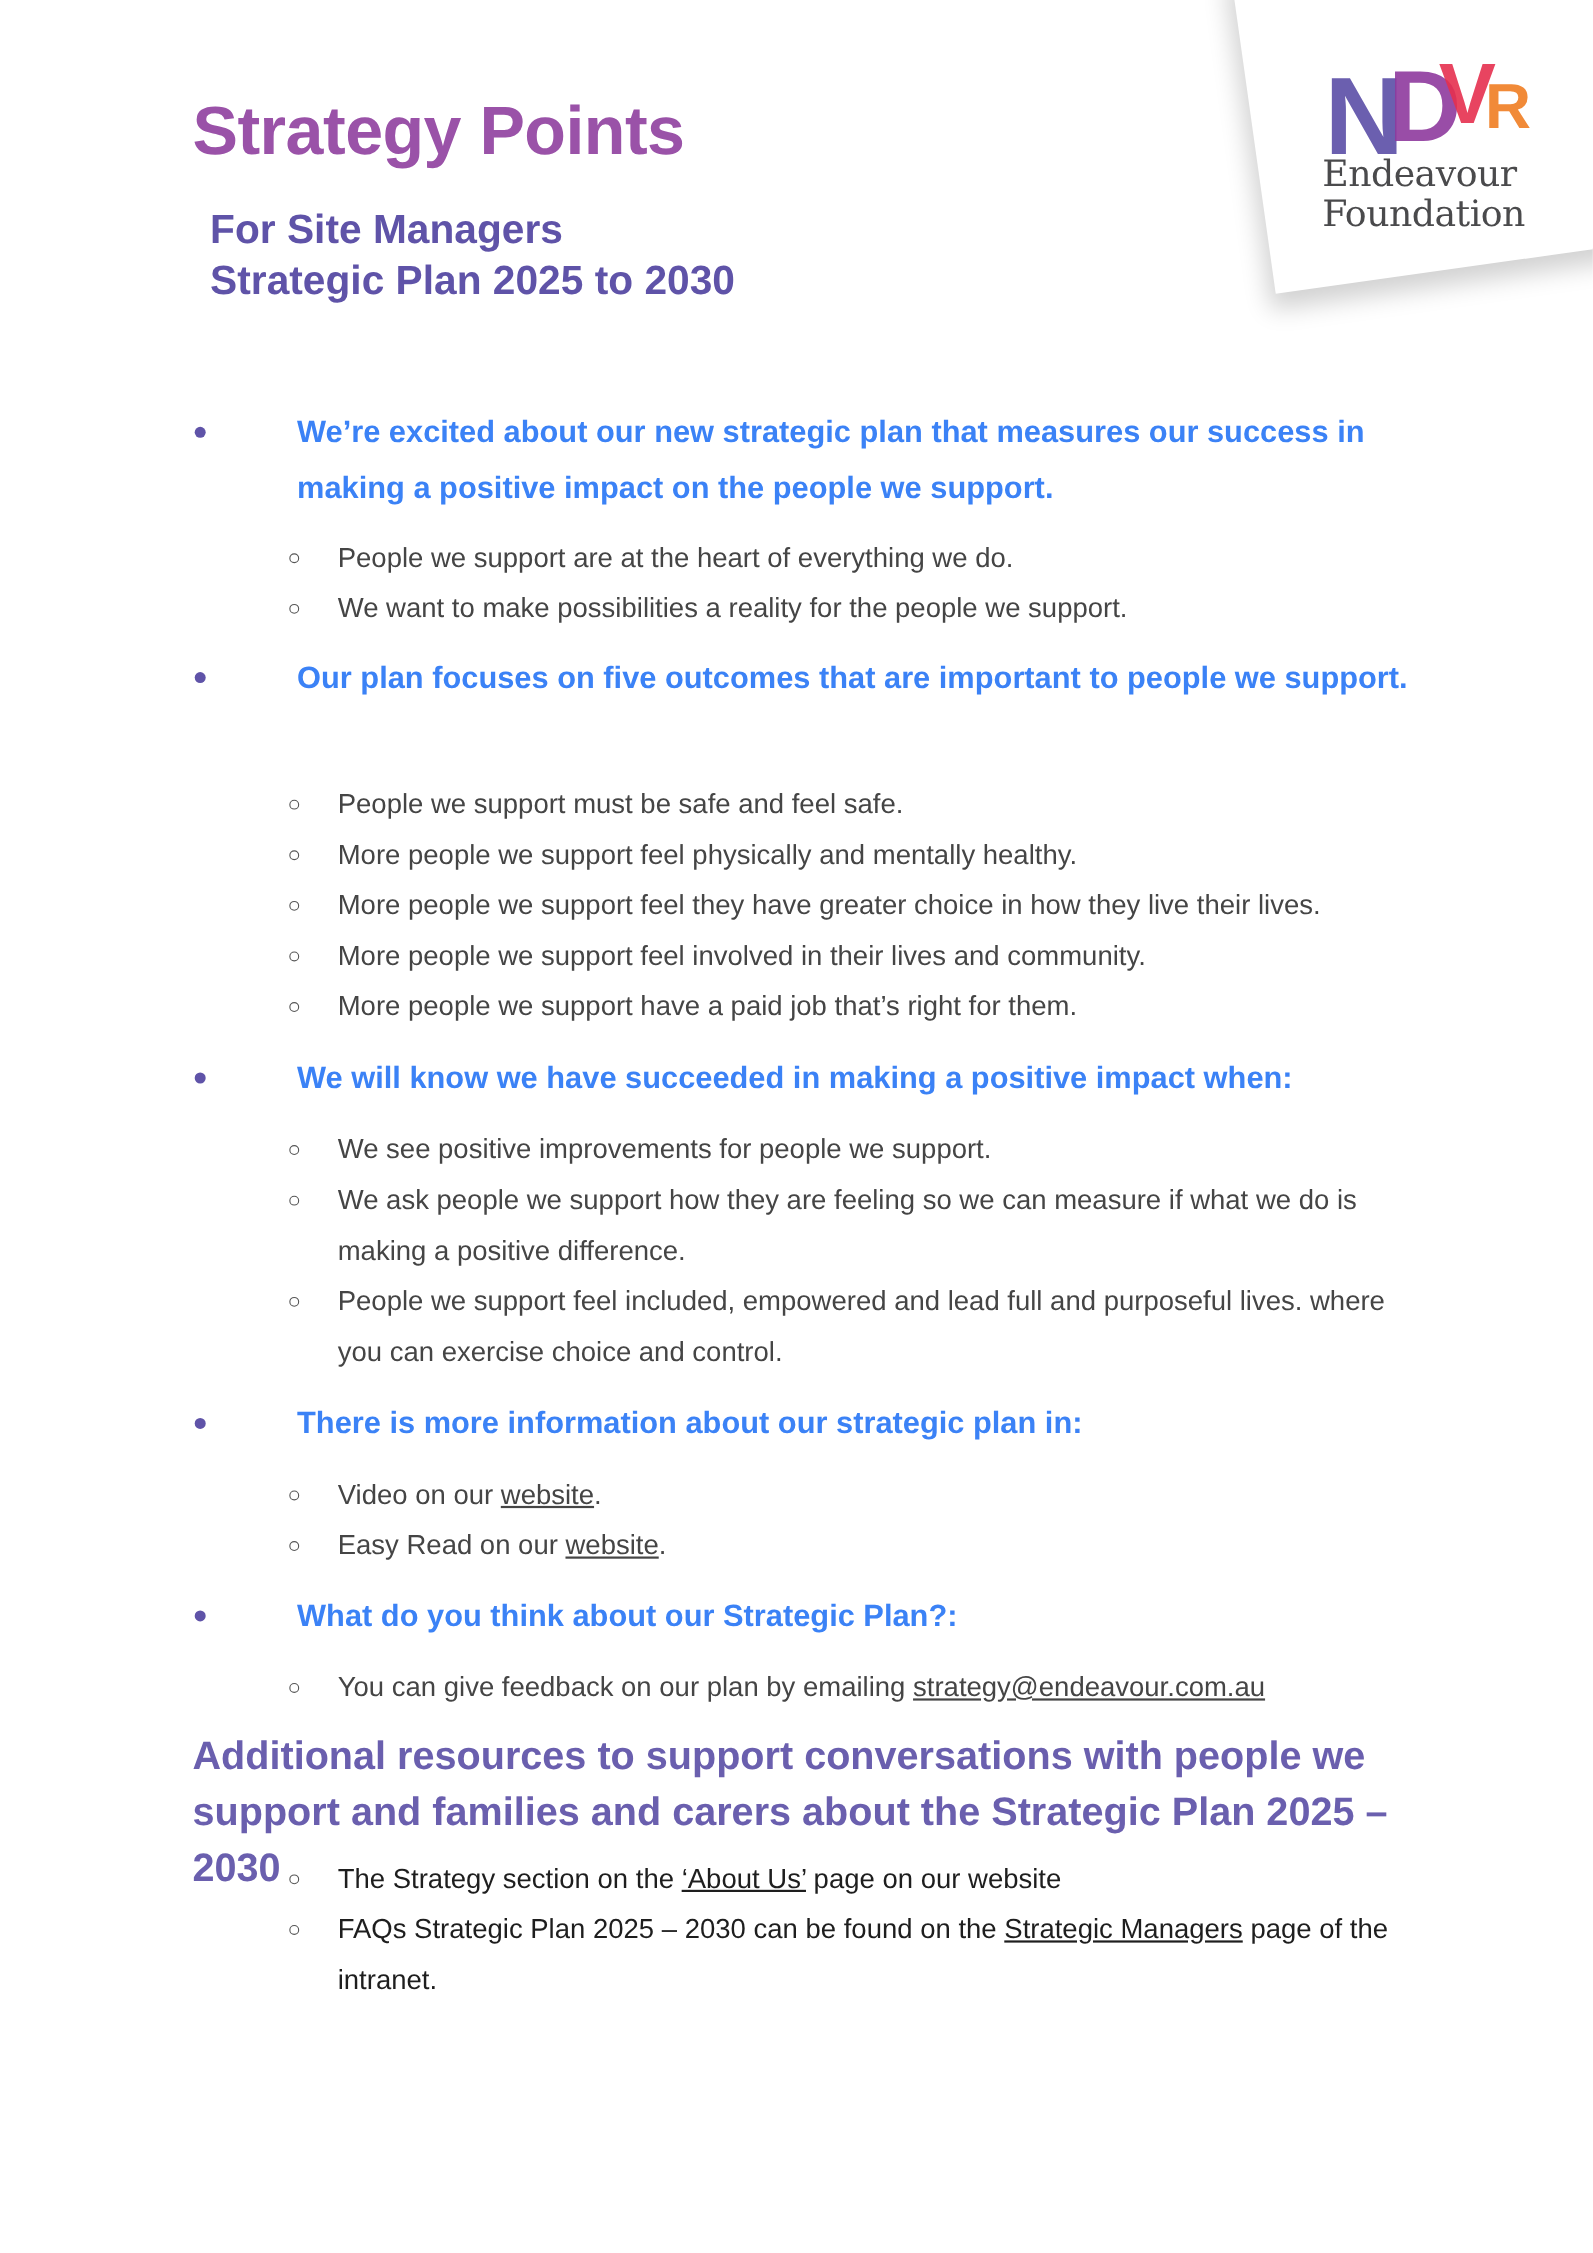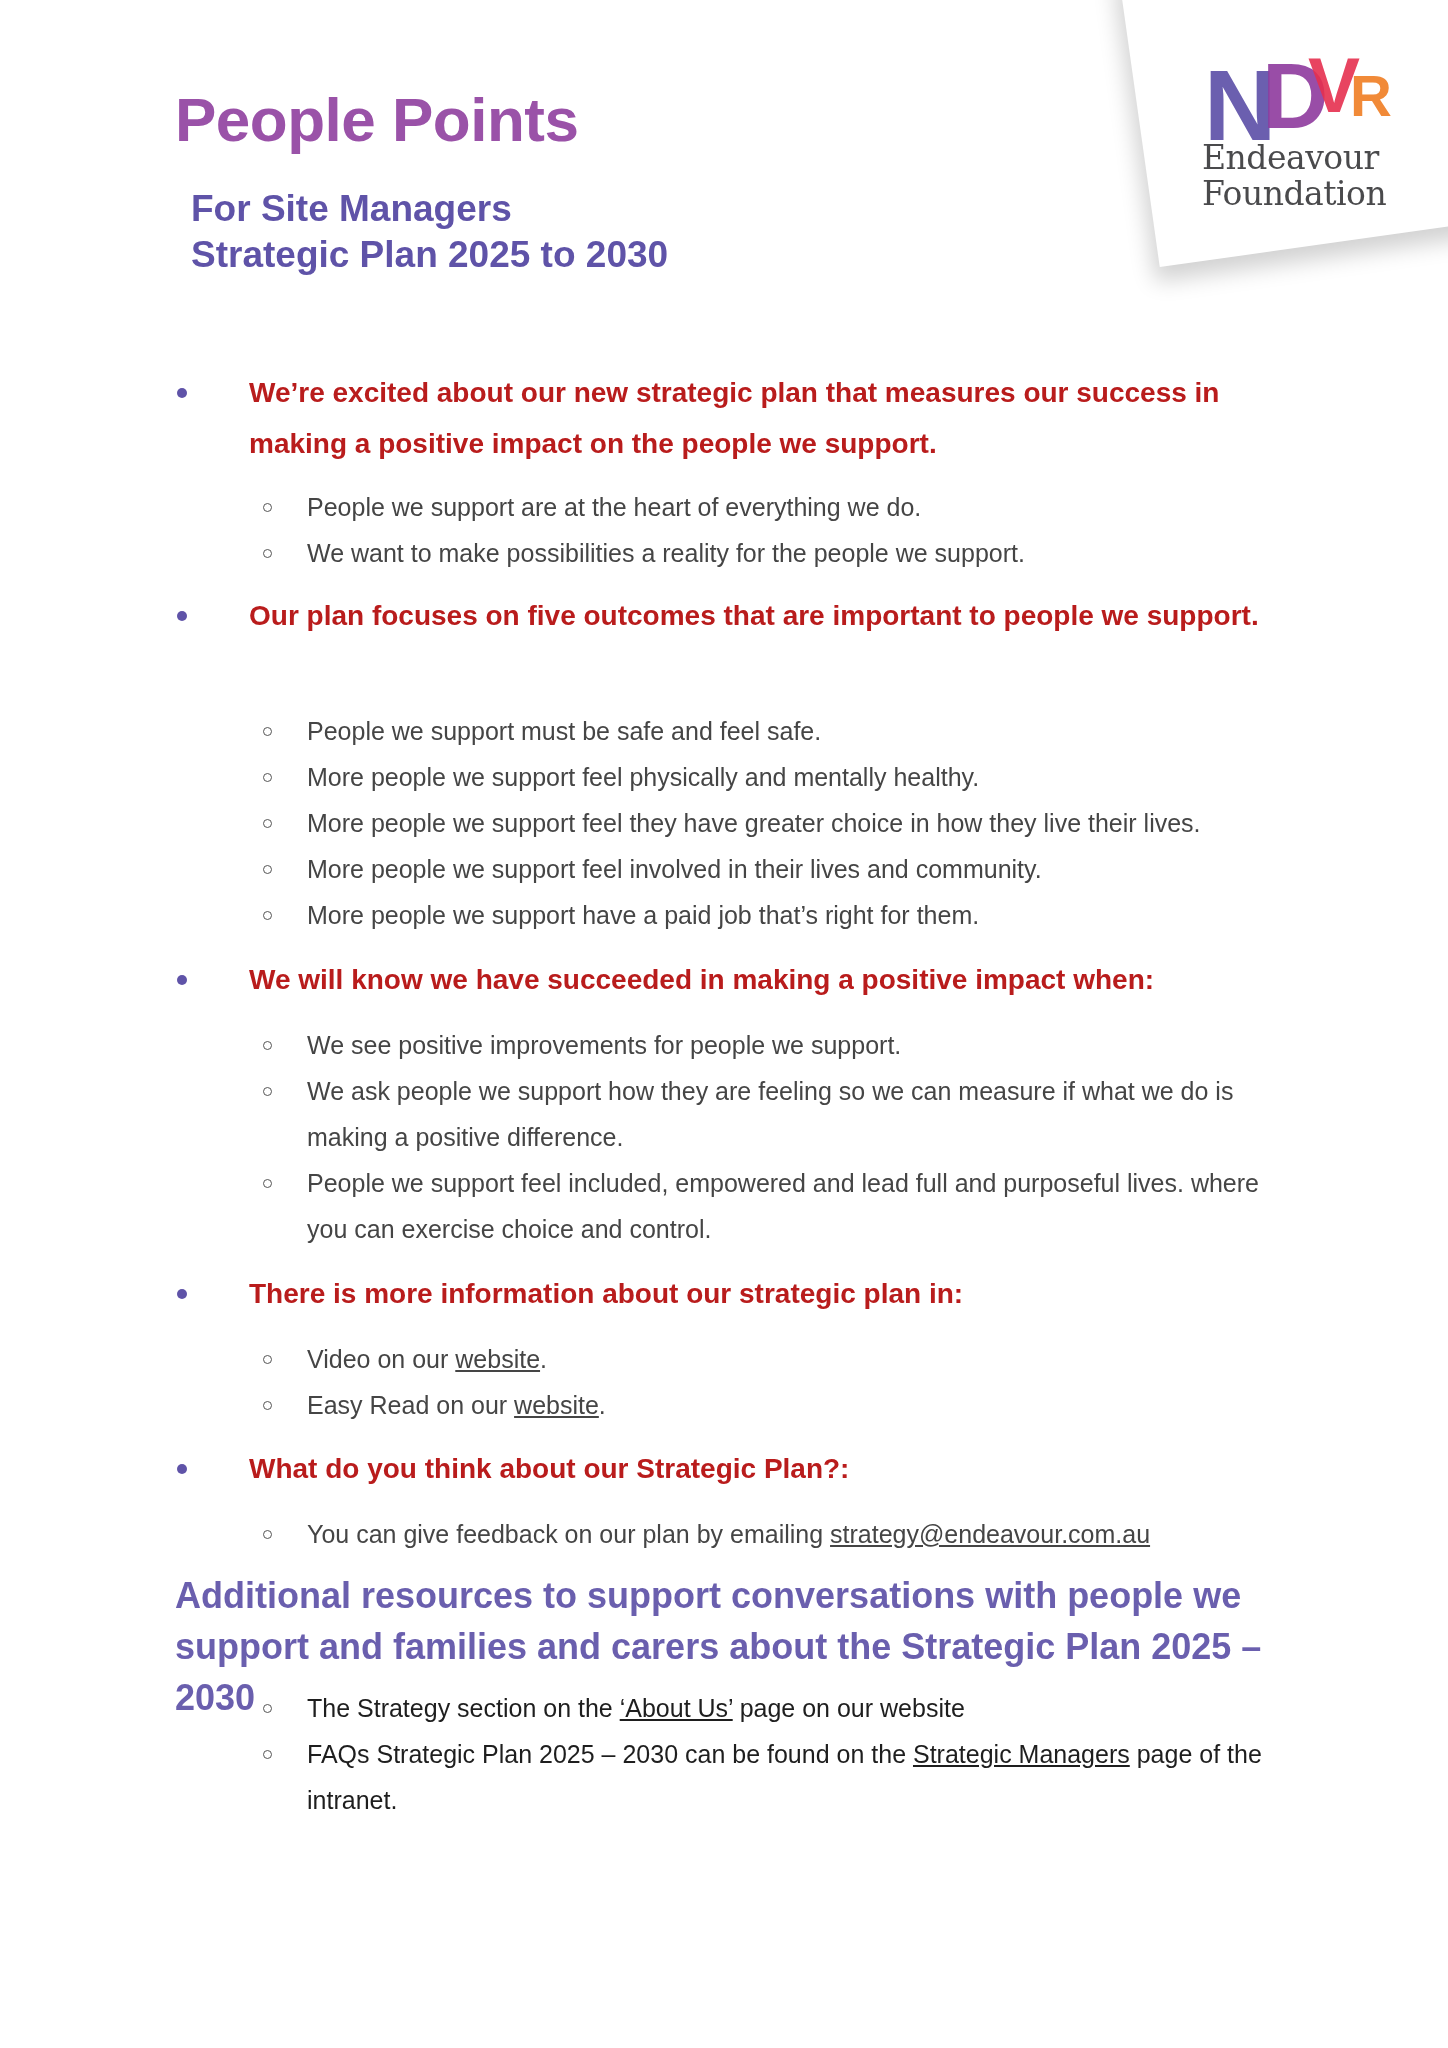--- a/index.html
+++ b/index.html
@@ -23,22 +23,22 @@
     .title {
       position: absolute; left: 175px; top: 84px; margin: 0;
       font-size: 62px; font-weight: bold; color: #9a52a8; letter-spacing: -0.5px;
     }
     .subtitle {
       position: absolute; left: 175px; top: 170px; margin: 16px;
       font-size: 37px; font-weight: bold; color: #5f53a8; line-height: 46px;
     }
     .content { position: absolute; left: 0; top: 0; width: 1448px; }
     .bullet-head {
-      position: absolute; left: 249px; width: 1010px; margin: 0;
-      font-size: 28px; font-weight: bold; color: #b91c1c; line-height: 51px;
+      position: absolute; left: 270px; width: 1010px; margin: 0;
+      font-size: 28px; font-weight: bold; color: #3b82f6; line-height: 51px;
     }
     .bullet-dot {
       position: absolute; left: 177px; width: 10px; height: 10px; border-radius: 50%;
       background: #5f53a8;
     }
     .sub {
       position: absolute; left: 307px; width: 980px; margin: 0;
       font-size: 25px; color: #454545; line-height: 46px;
     }
     .sub.dark { color: #1e1e1e; }
@@ -65,21 +65,21 @@
         <text x="104" y="58" font-size="78" font-weight="bold" font-family="Liberation Sans, sans-serif" fill="#e5304f" fill-opacity="0.9">V</text>
         <text x="146" y="62" font-size="58" font-weight="bold" font-family="Liberation Sans, sans-serif" fill="#ef7d22" fill-opacity="0.9">R</text>
       </g>
   </svg>
   <div class="logo-text">
     <div>Endeavour</div>
     <div>Foundation</div>
   </div>
 </div>
 
-<h1 class="title">People Points</h1>
+<h1 class="title">Strategy Points</h1>
 <div class="subtitle">
   <div>For Site Managers</div>
   <div>Strategic Plan 2025 to 2030</div>
 </div>
 
 <div class="content">
 
   <div class="bullet-dot" style="top:388px"></div>
   <p class="bullet-head" style="top:367px">We’re excited about our new strategic plan that measures our success in making a positive impact on the people we support.</p>
   <div class="sub-dot" style="top:503px"></div>

